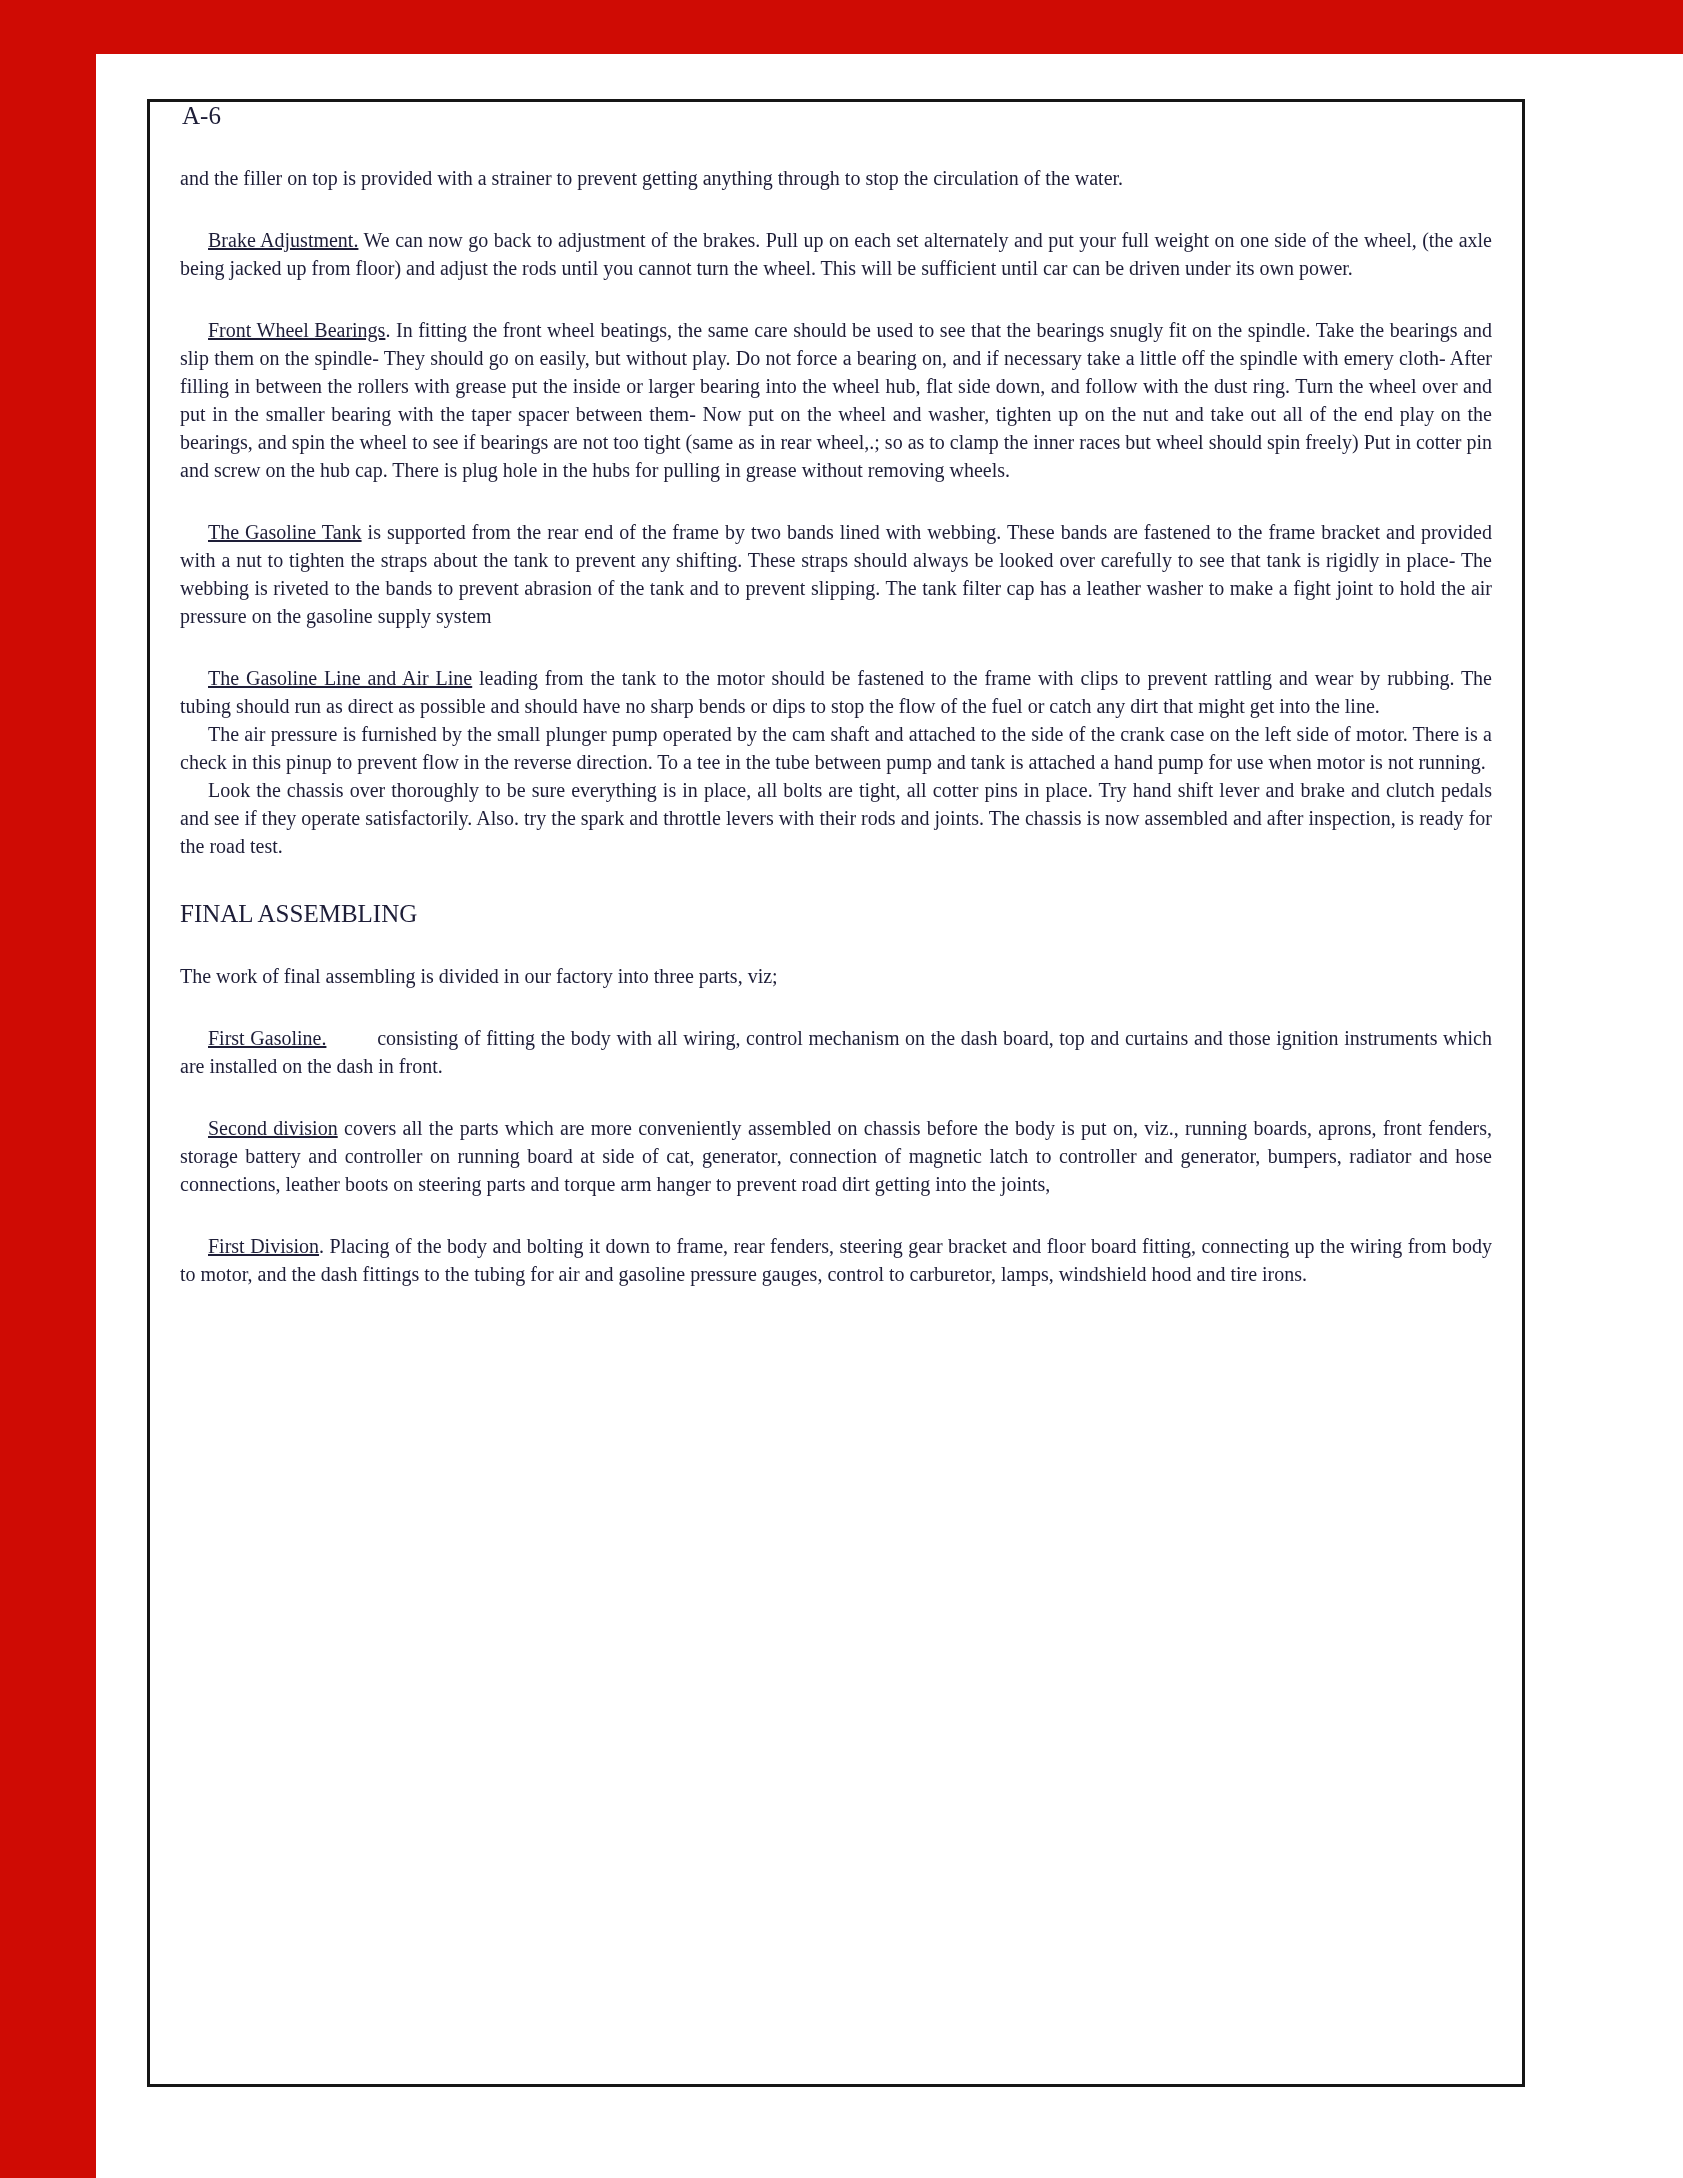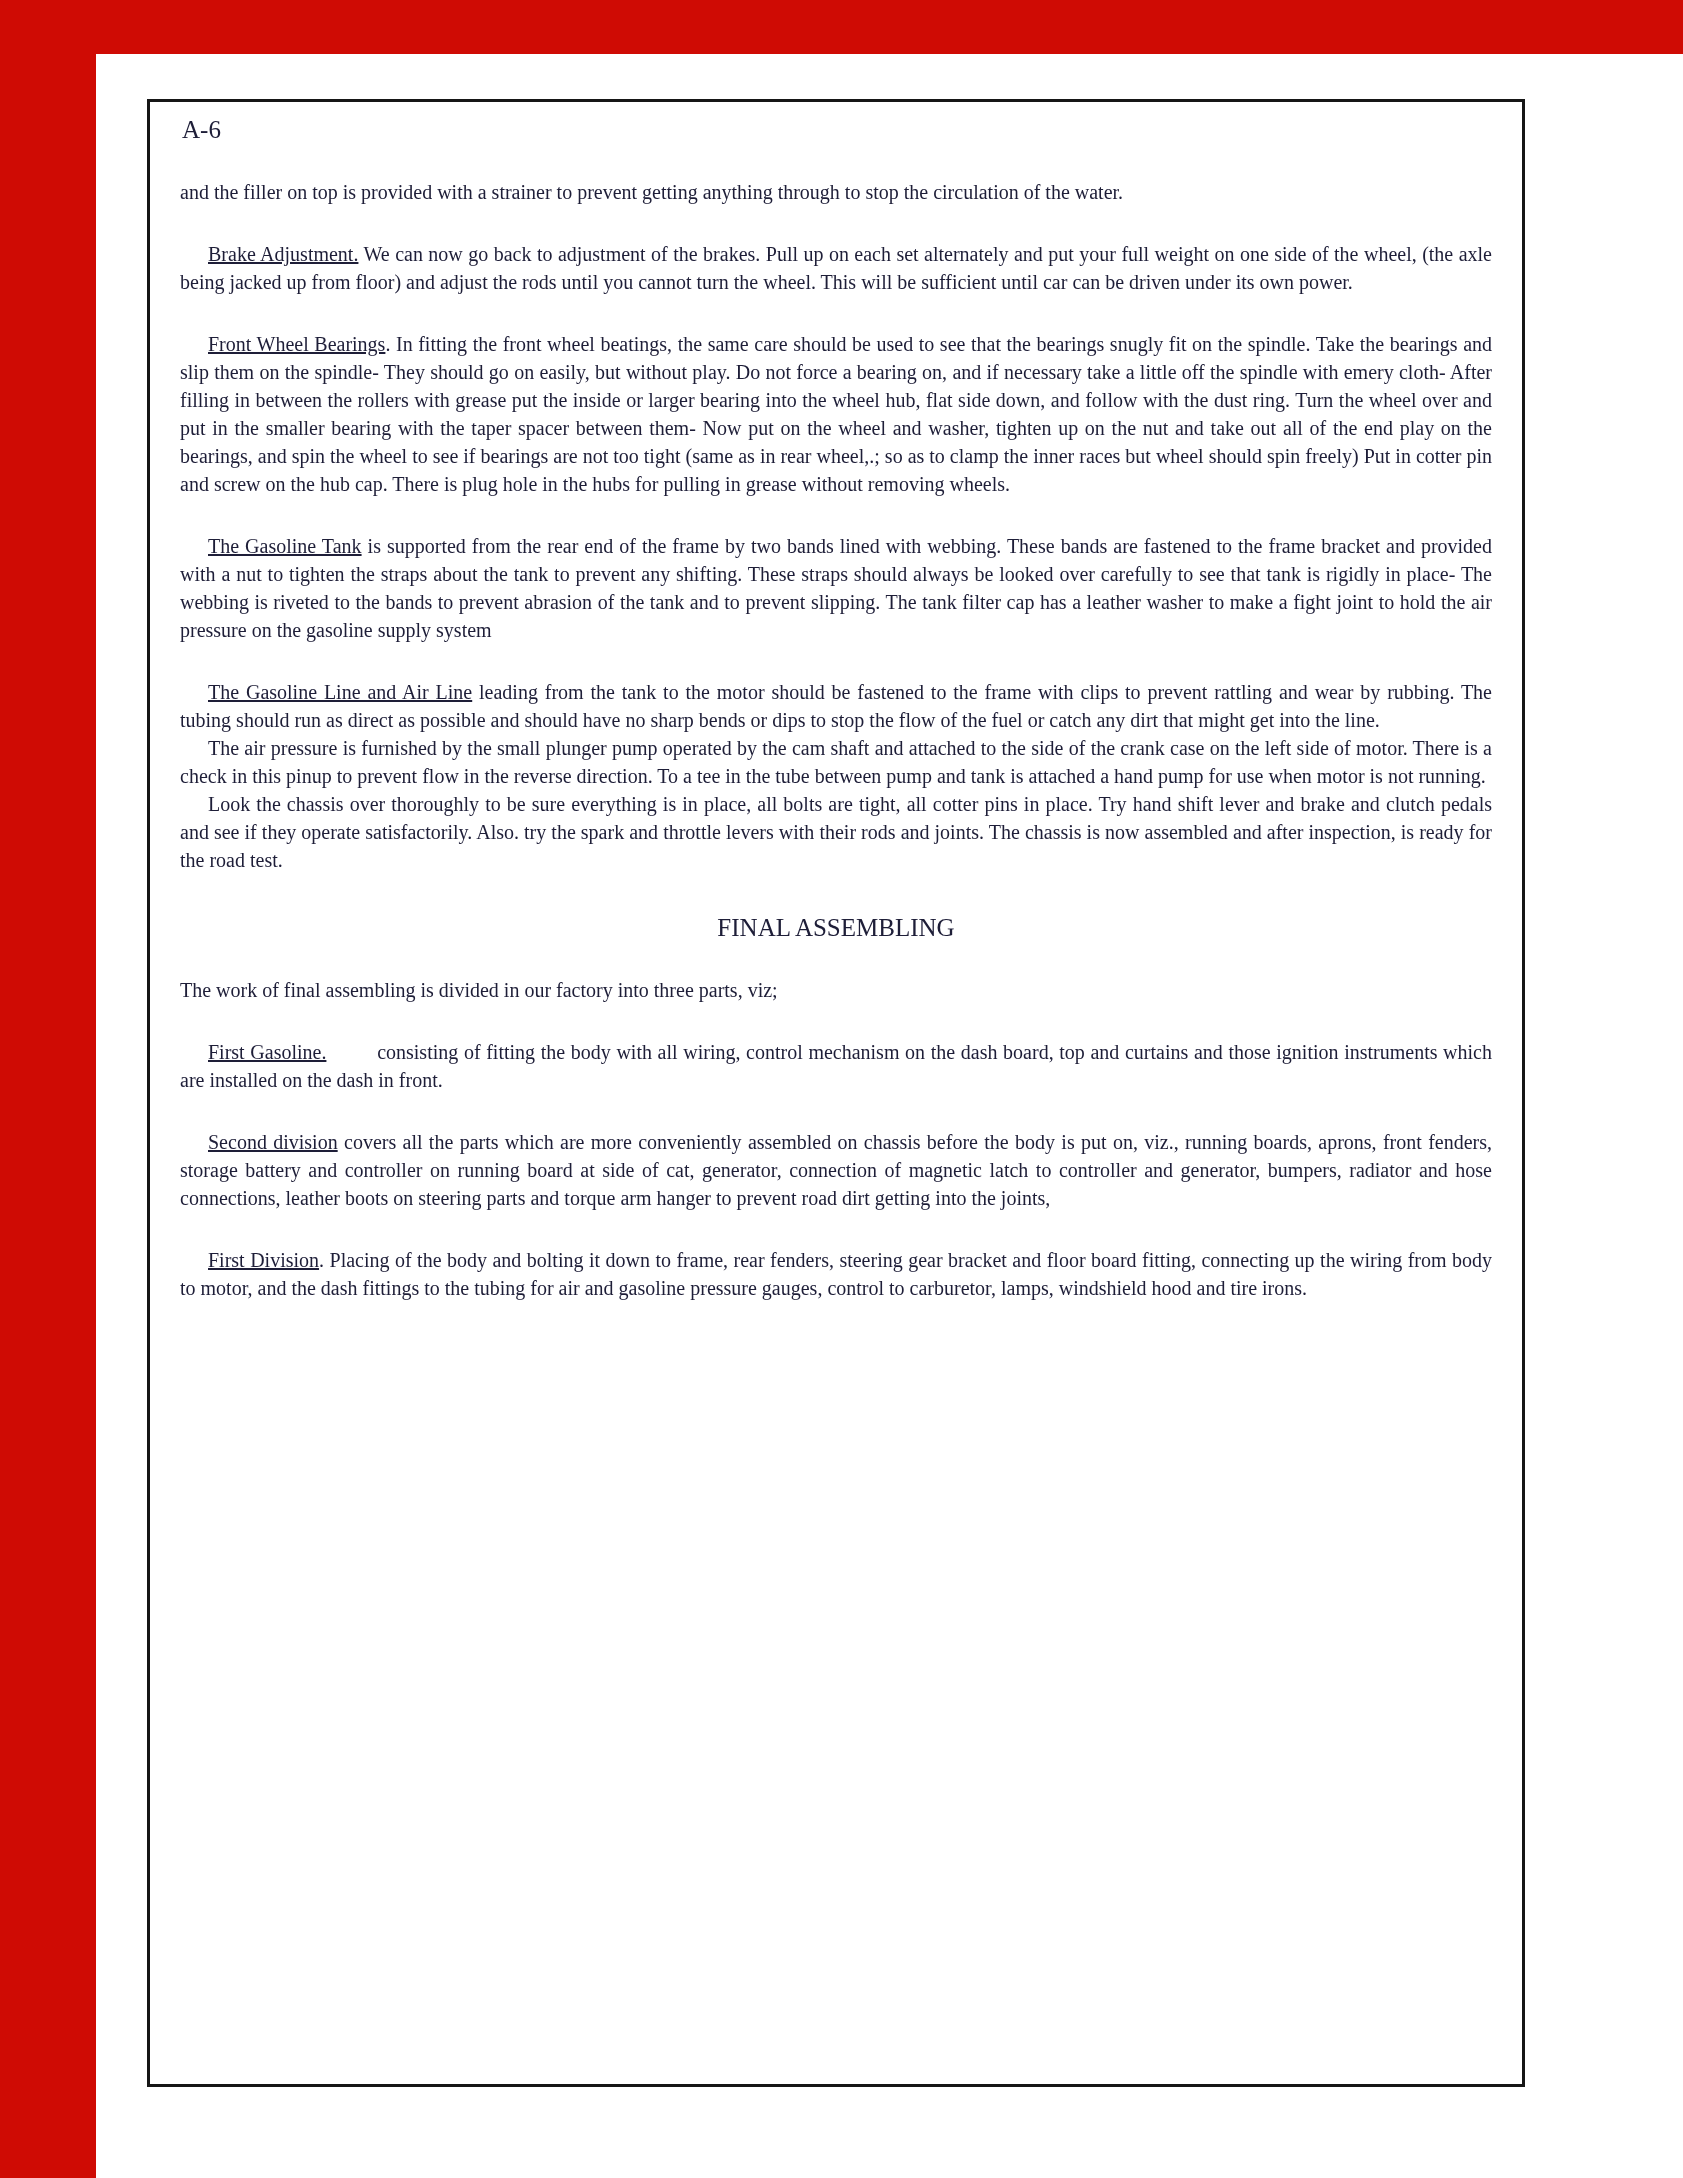--- a/index.html
+++ b/index.html
@@ -25,21 +25,21 @@
   }
   .page-box {
     position: absolute;
     left: 147px;
     top: 99px;
     width: 1378px;
     height: 1988px;
     border: 3px solid #161616;
     background: #ffffff;
     box-sizing: border-box;
-    padding: 14px 30px 20px 30px;
+    padding: 0 30px 20px 30px;
     overflow: hidden;
   }
   .page-number {
     font-size: 25px;
     margin: 0 0 34px 2px;
     color: #1e1e38;
   }
   .para {
     margin: 0;
     font-size: 20px;
@@ -47,21 +47,20 @@
     text-align: justify;
     color: #1e1e38;
   }
   .para.gap { margin-top: 34px; }
   .para.indent { text-indent: 28px; }
   .heading {
     margin: 0;
     margin-top: 40px;
     font-size: 25px;
     font-weight: bold;
-    text-align: center;
     color: #1e1e38;
   }
   .b { font-weight: normal; }
   .u { text-decoration: underline; }
 </style>
 </head>
 <body>
 
 <div class="red-bar-left"></div>
 <div class="red-bar-top"></div>

